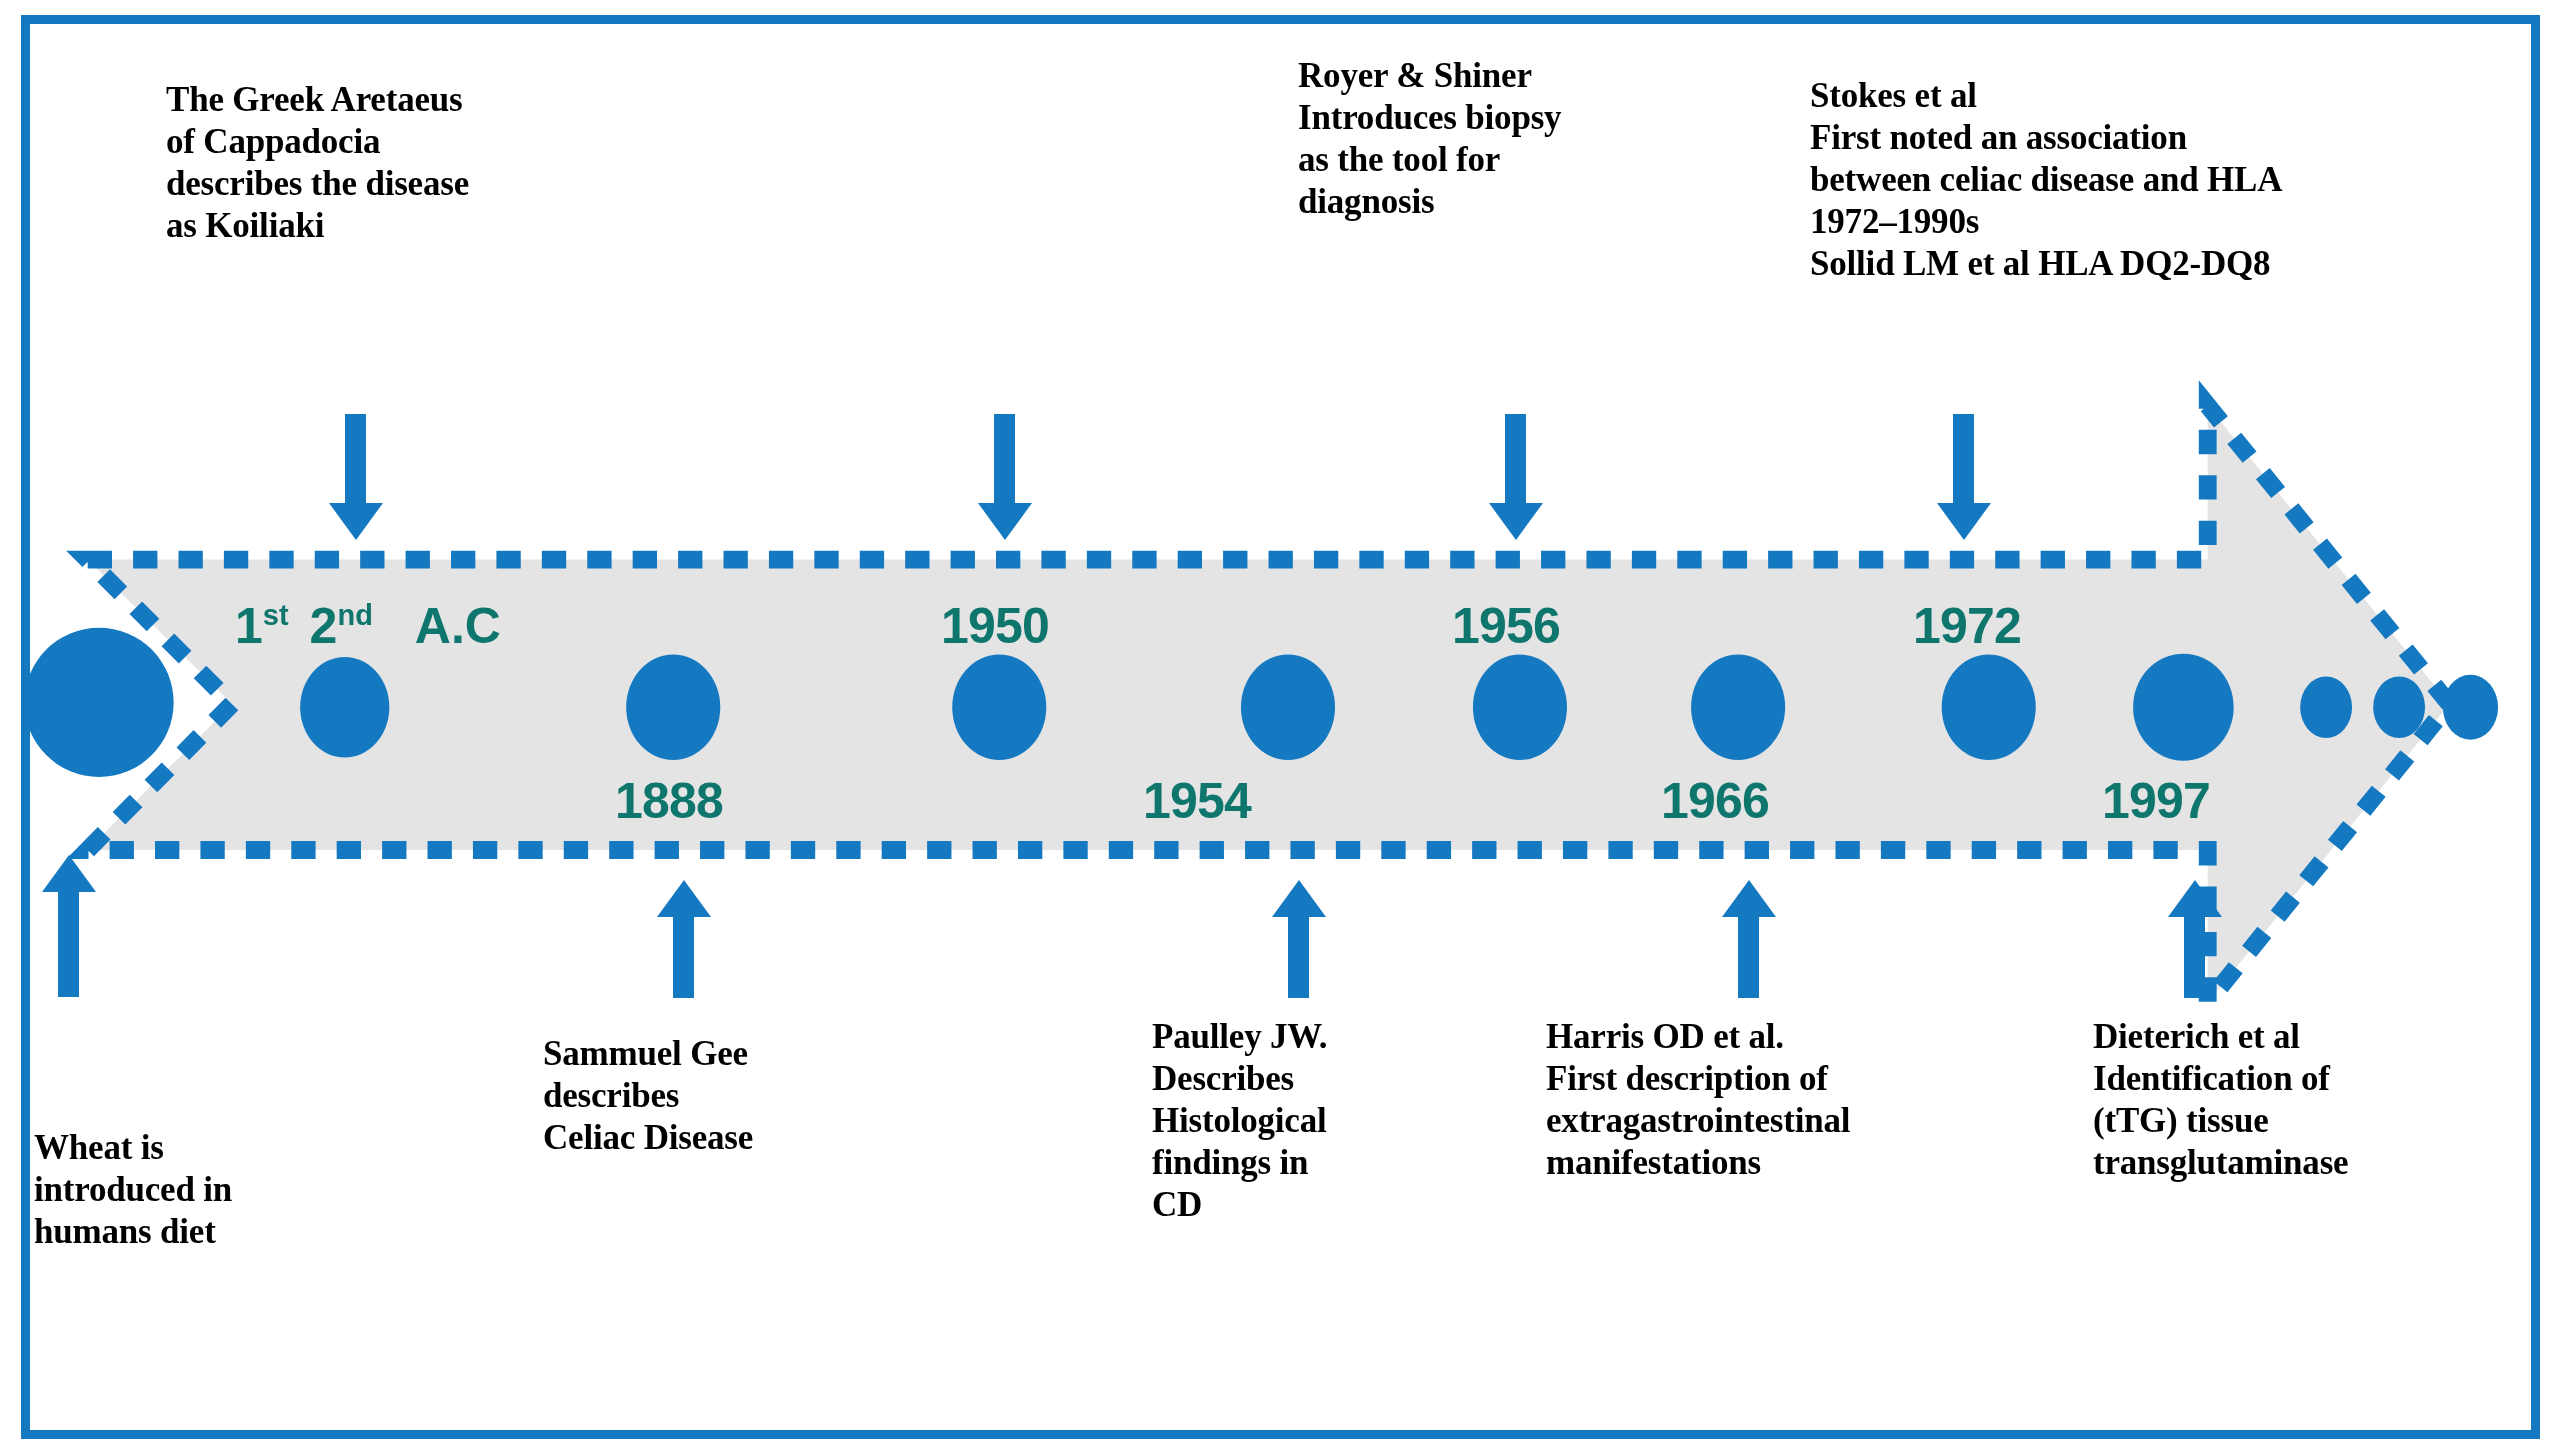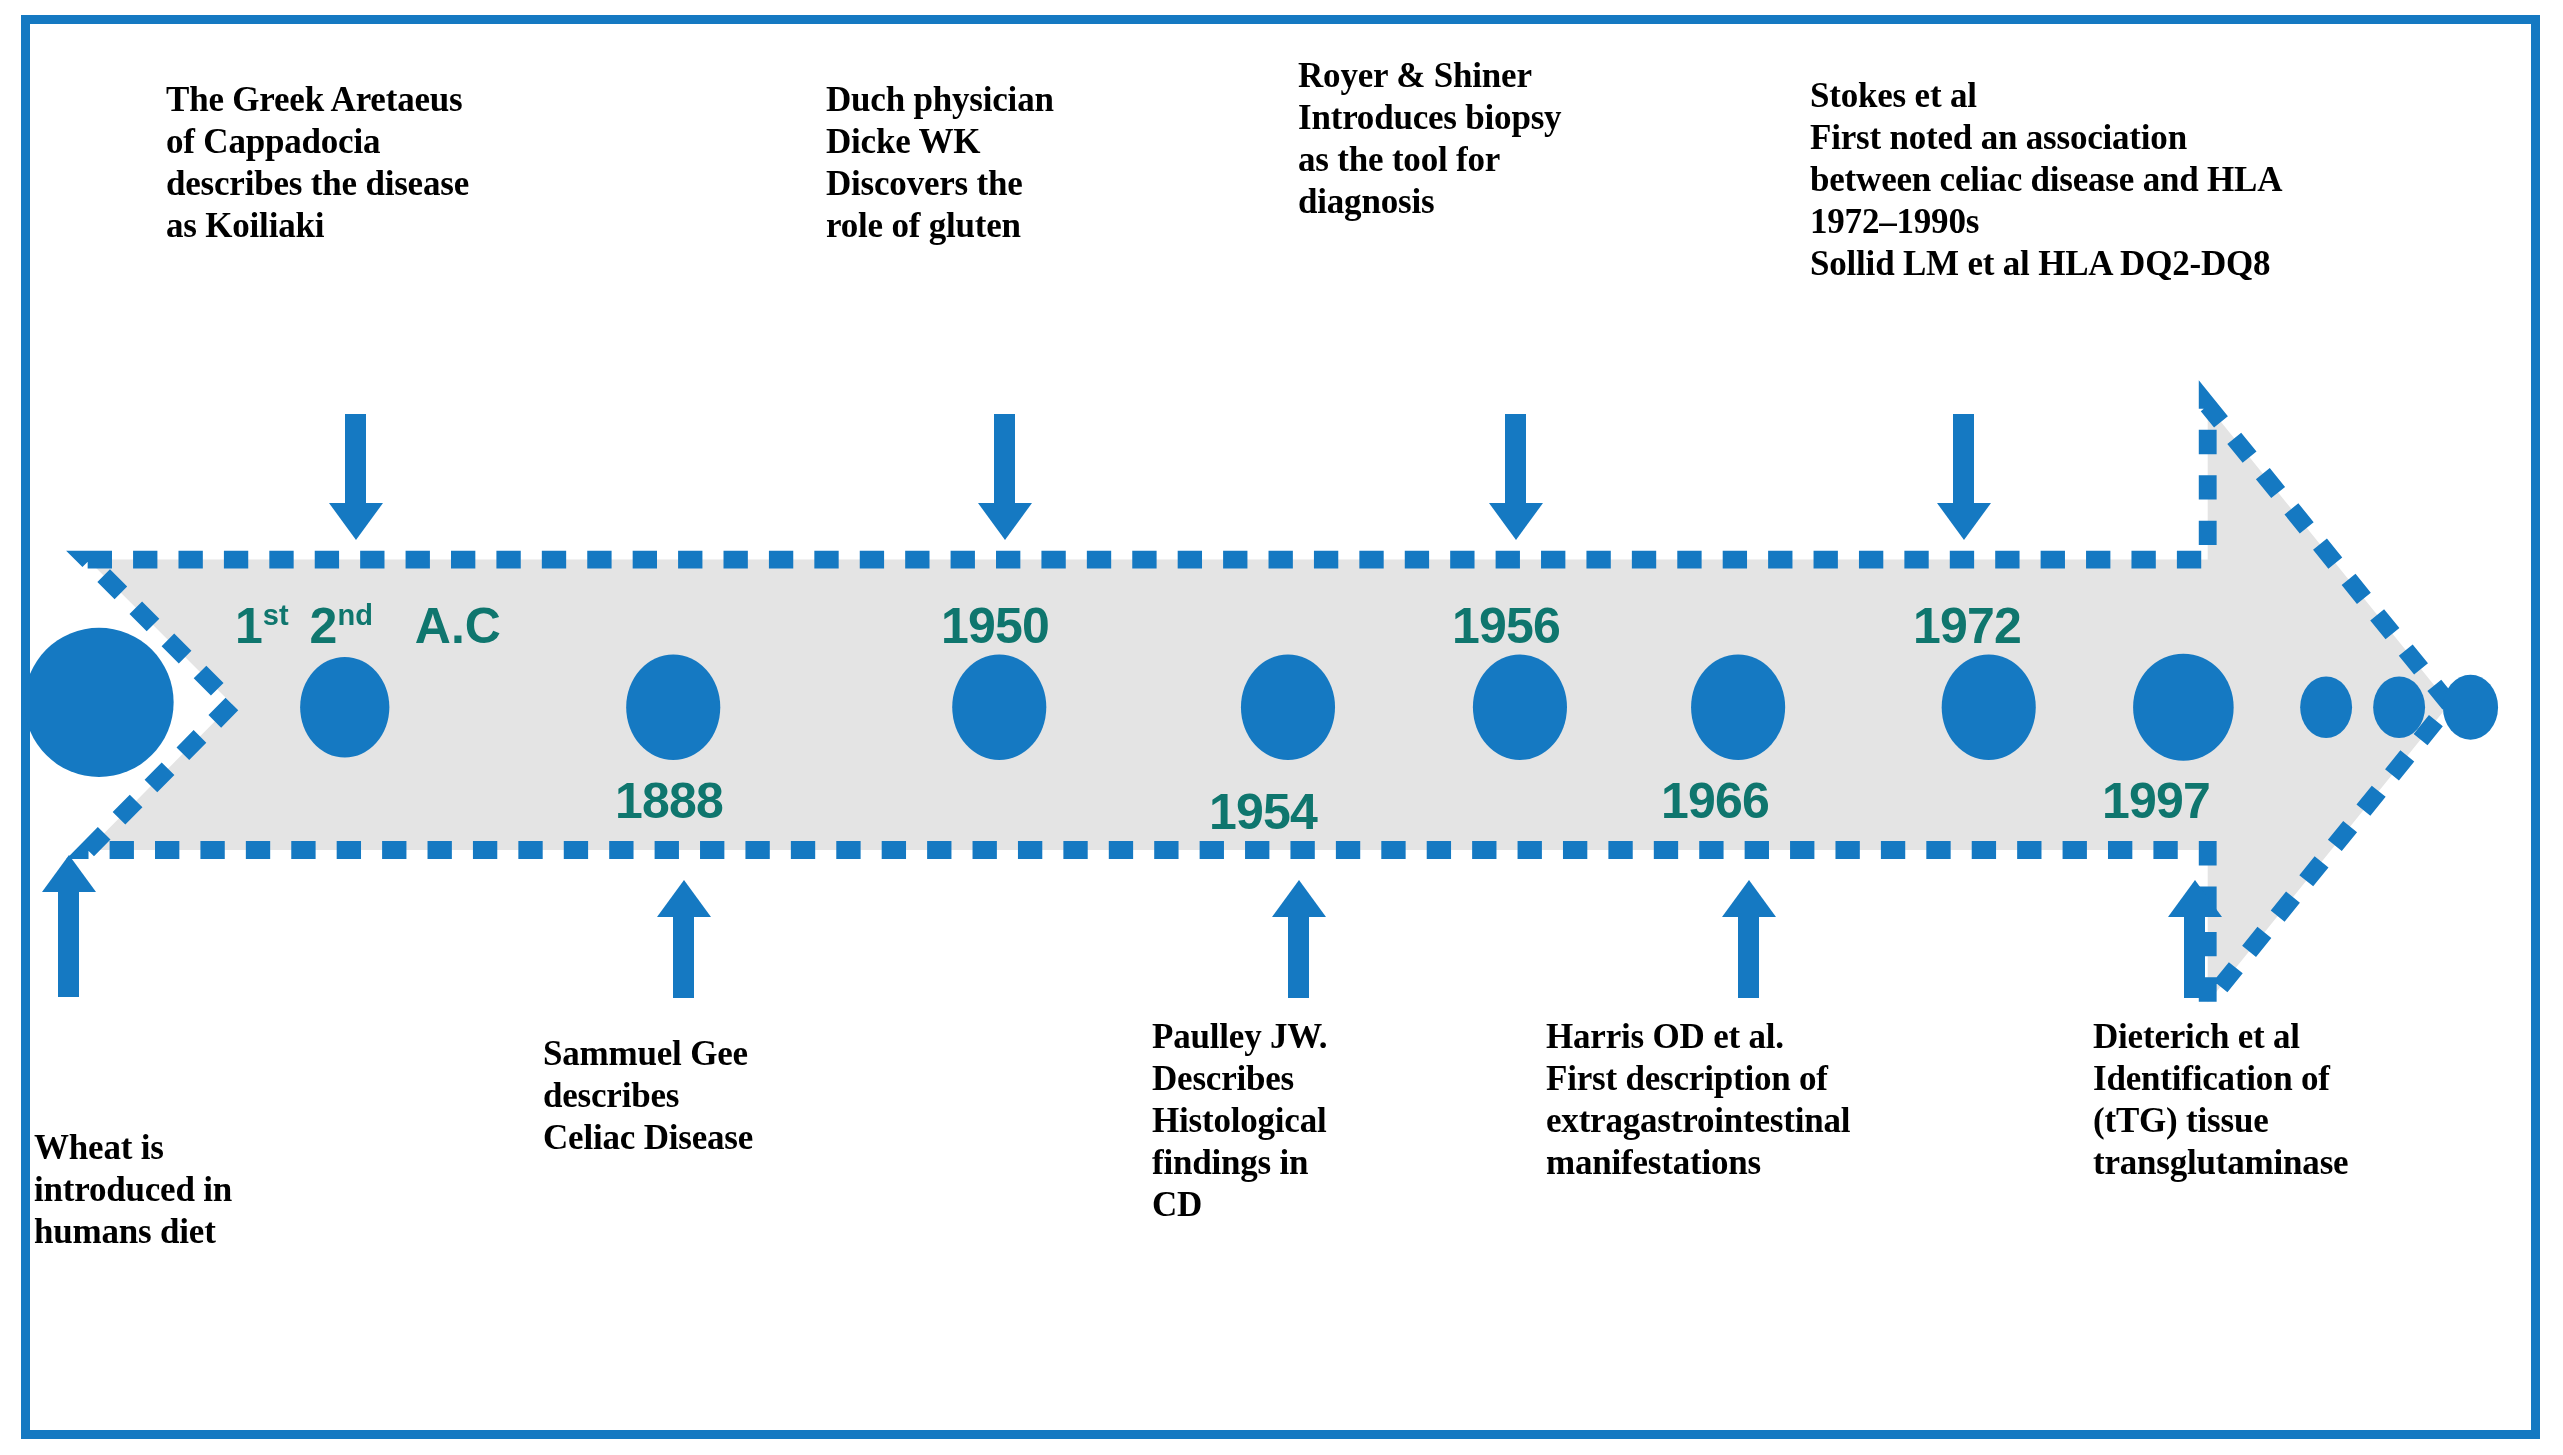--- a/index.html
+++ b/index.html
@@ -68,24 +68,20 @@
 <body>
 
 <div id="page">
   <div id="frame"></div>
 
   <div class="note" style="left:166px;top:79px;width:519px;">The Greek Aretaeus
 of Cappadocia
 describes the disease
 as Koiliaki</div>
 
-  <div class="note" style="left:826px;top:79px;width:422px;">Duch  physician
-Dicke WK
-Discovers the
-role of gluten</div>
 
   <div class="note" style="left:1298px;top:55px;width:430px;">Royer &amp; Shiner
 Introduces biopsy
 as the tool for
 diagnosis</div>
 
   <div class="note" style="left:1810px;top:75px;width:730px;">Stokes et al
 First noted an association
 between celiac disease and HLA
 1972–1990s
@@ -132,21 +128,21 @@
 
   <div class="era" style="left:235px;top:597px;">
     <span>1</span><span class="sm">st</span><span class="sp"></span><span>2</span><span class="sm">nd</span><span class="sp"></span><span class="sp"></span><span>A.C</span>
   </div>
 
   <div class="date" style="left:941px;top:597px;">1950</div>
   <div class="date" style="left:1452px;top:597px;">1956</div>
   <div class="date" style="left:1913px;top:597px;text-align:right;">1972</div>
 
   <div class="date" style="left:615px;top:772px;">1888</div>
-  <div class="date" style="left:1209px;top:772px;margin-top:11px;">1954</div>
+  <div class="date" style="left:1143px;top:772px;">1954</div>
   <div class="date" style="left:1661px;top:772px;">1966</div>
   <div class="date" style="left:2102px;top:772px;">1997</div>
 
   <div class="conn up" style="left:58px;top:892px;height:105px;">
     <div class="head"></div>
   </div>
   <div class="conn up" style="left:673px;top:917px;height:81px;">
     <div class="head"></div>
   </div>
   <div class="conn up" style="left:1288px;top:917px;height:81px;">

